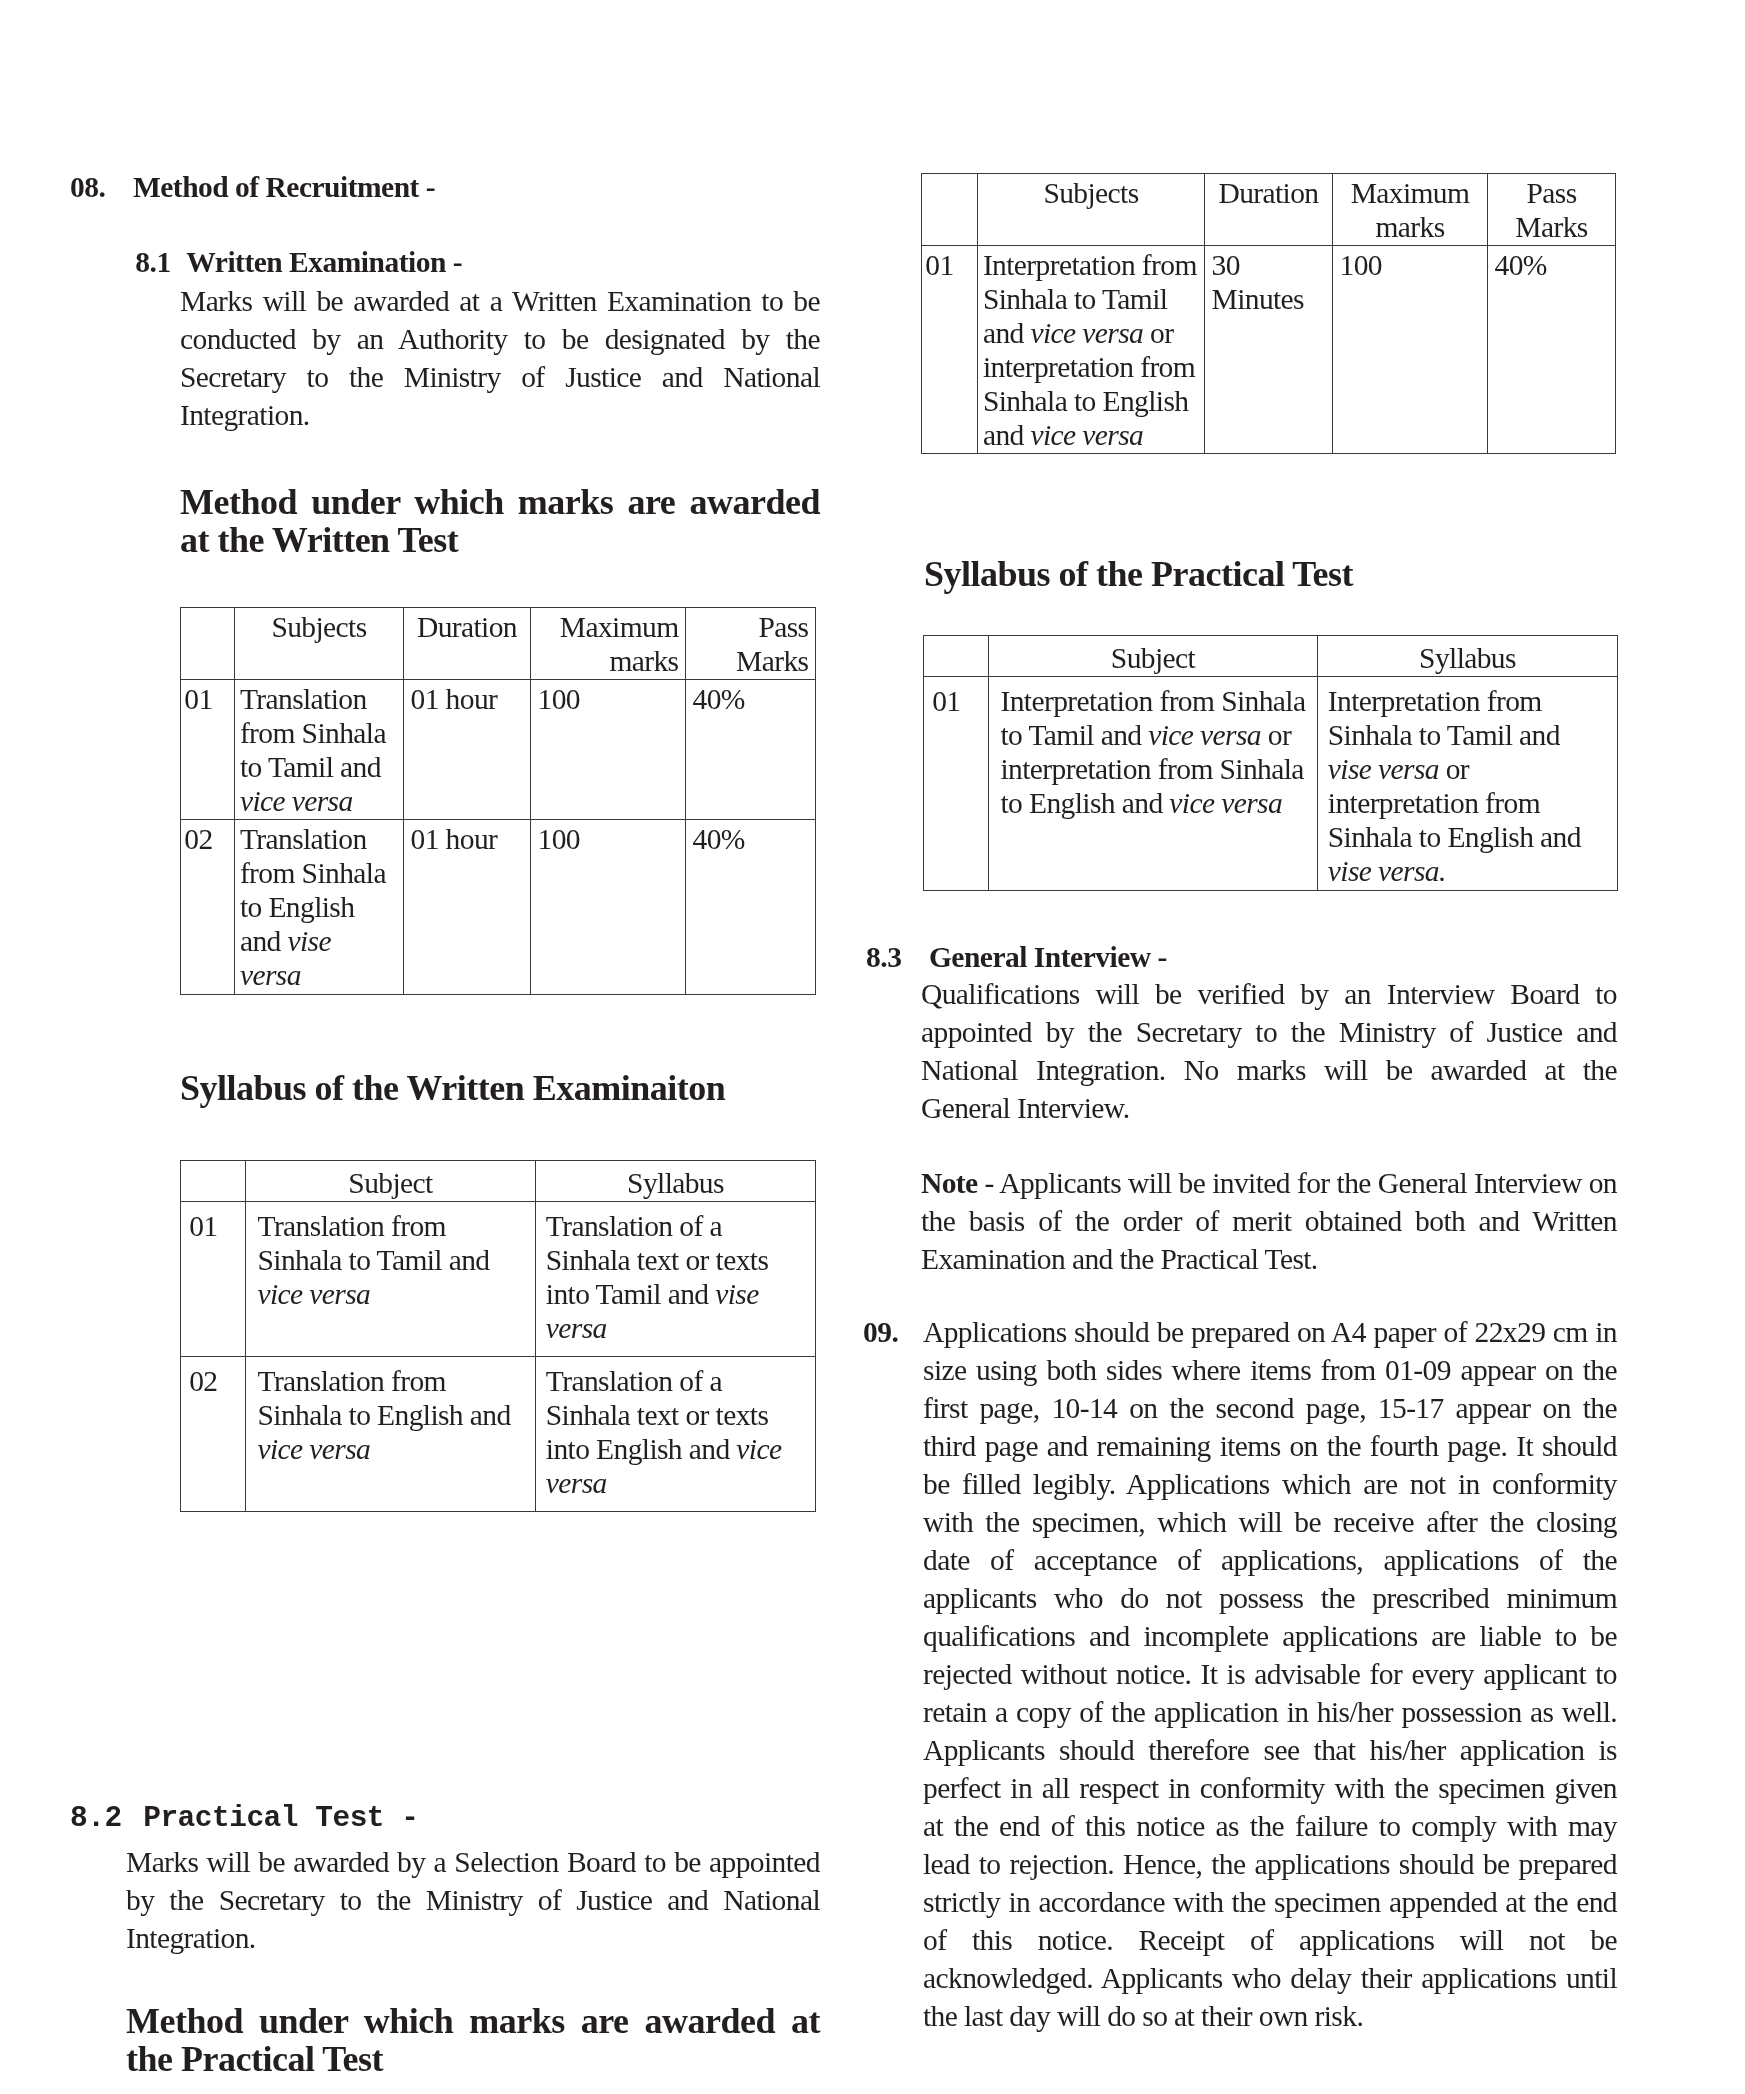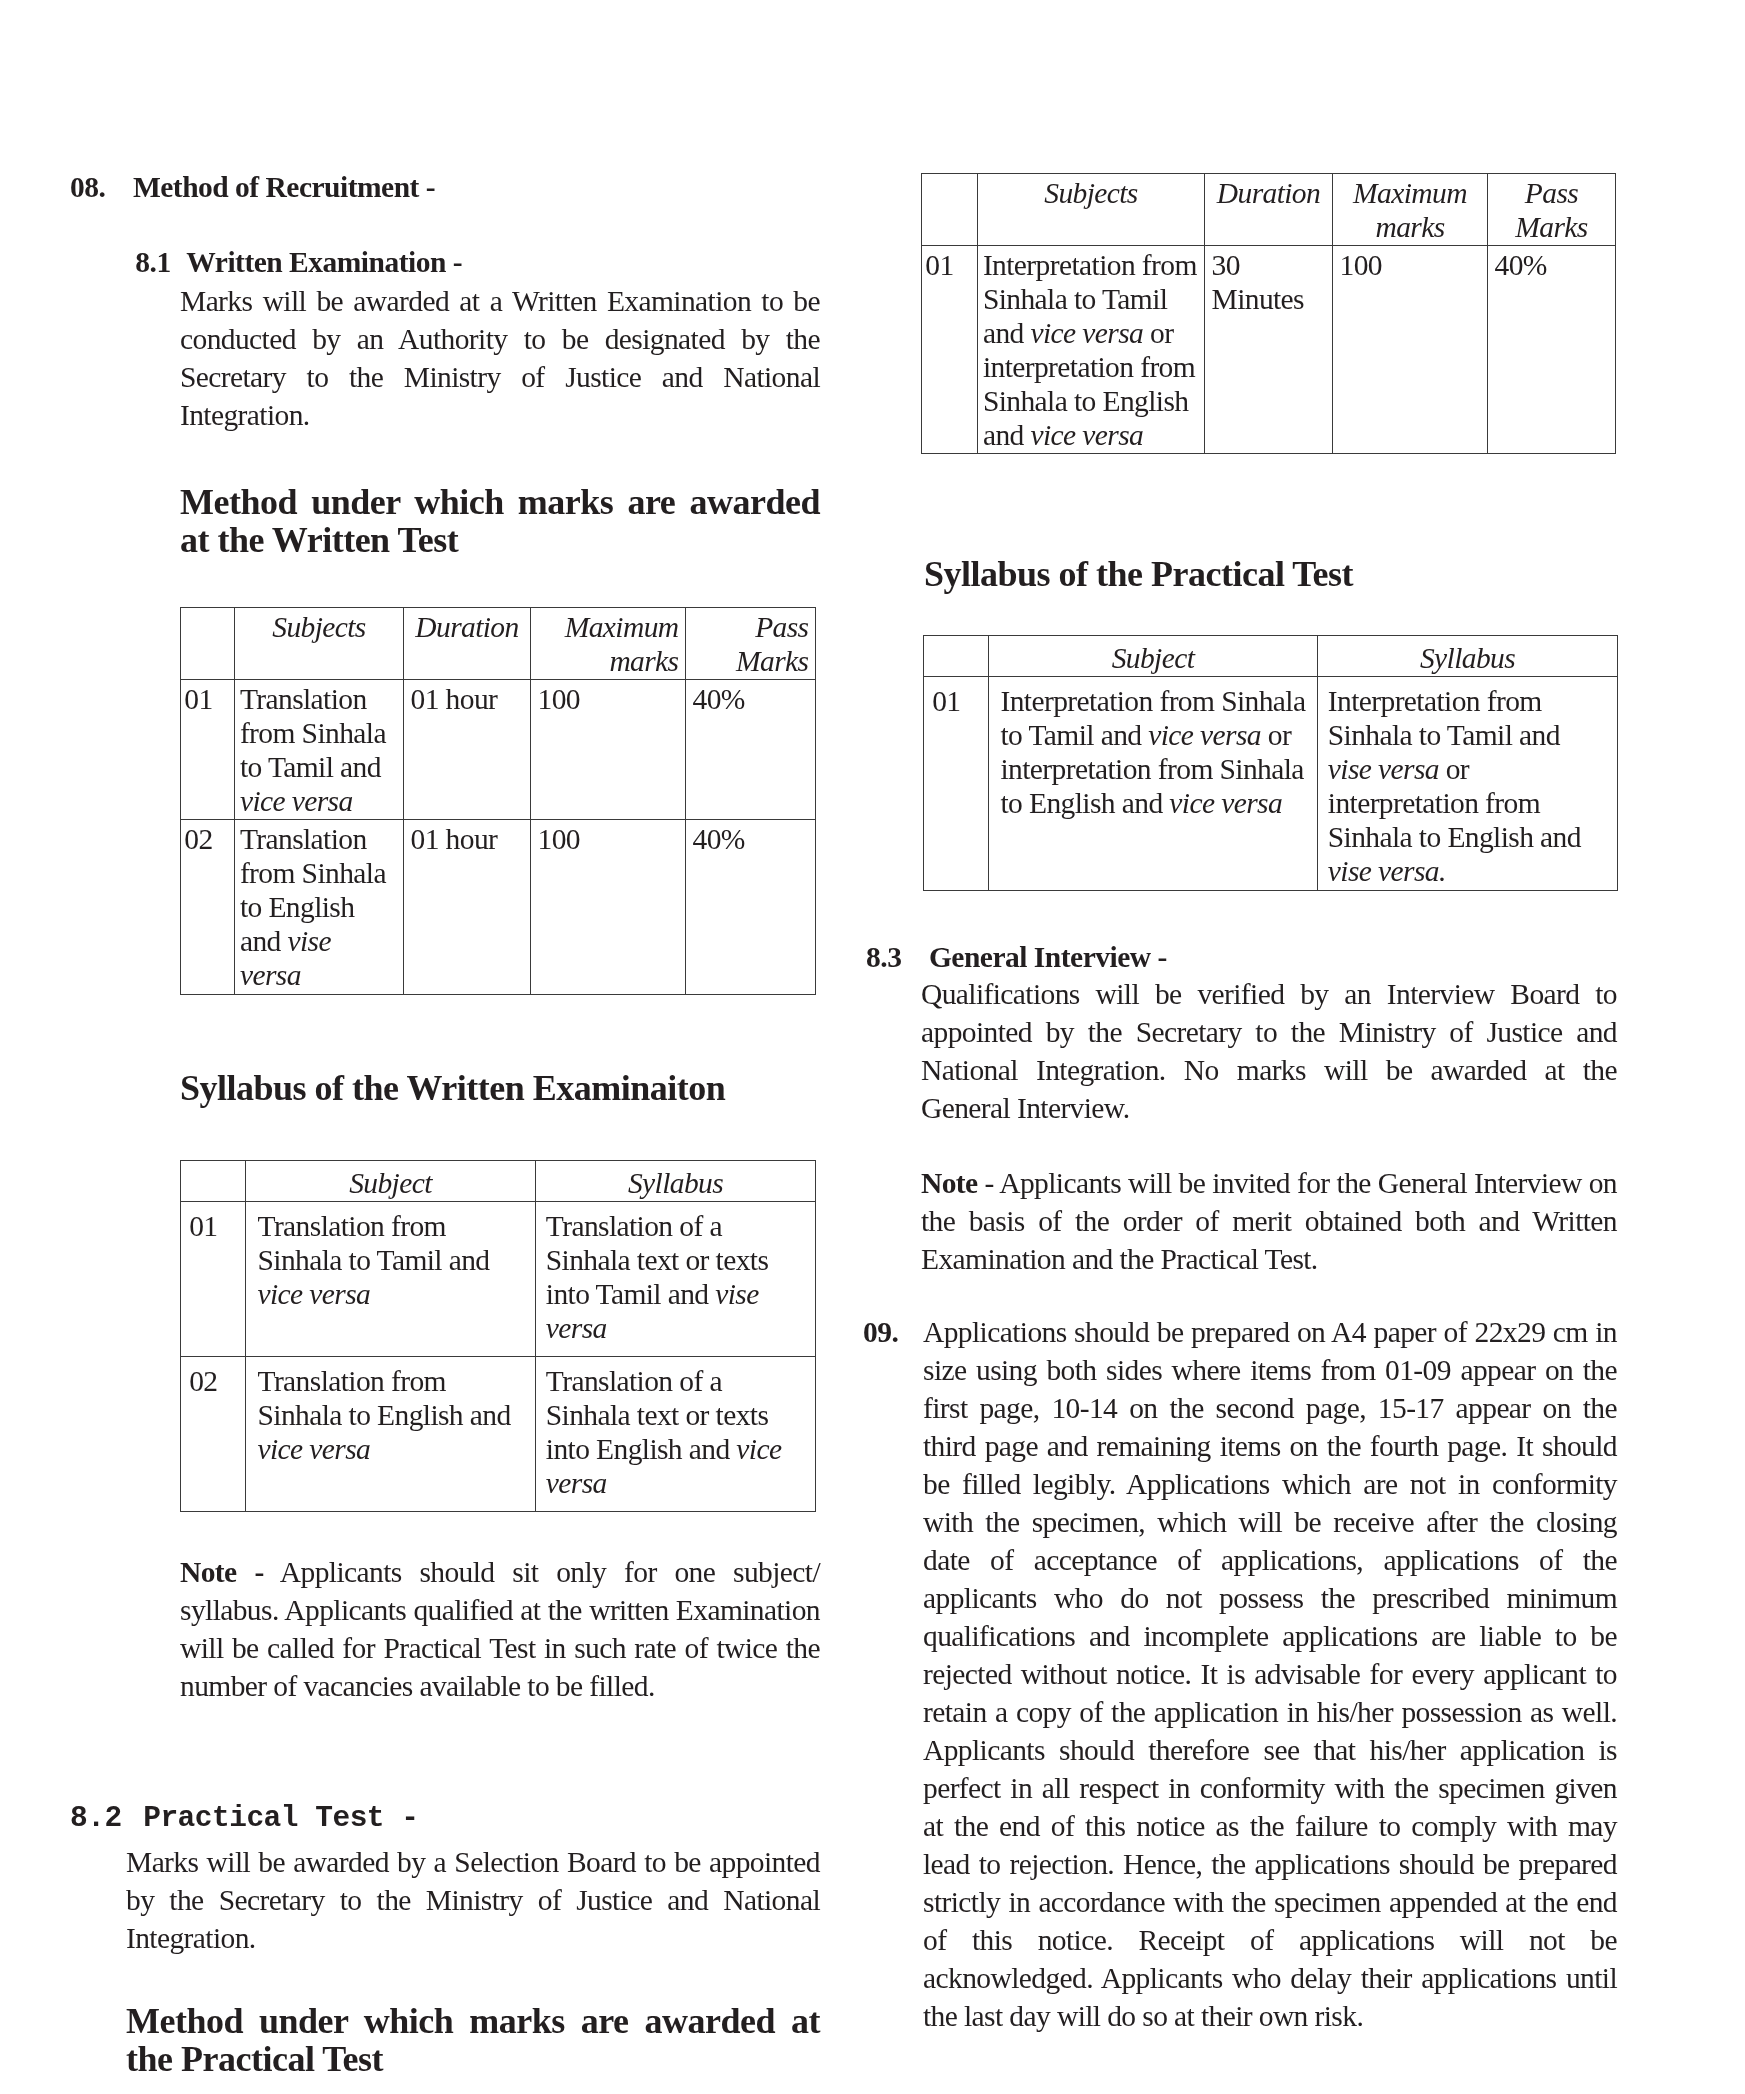--- a/index.html
+++ b/index.html
@@ -20,21 +20,21 @@
   .bold-para { font-weight: bold; font-size: 36px; line-height: 38px; text-align: justify; letter-spacing: -0.5px; }
 
   table.grid {
     position: absolute; border-collapse: collapse; table-layout: fixed;
     font-size: 29.5px; line-height: 34px; letter-spacing: -0.6px;
   }
   table.grid td, table.grid th {
     border: 1.6px solid #3a3a3a; vertical-align: top; padding: 1.6px 6.5px 1.6px 6.5px;
     font-weight: normal; text-align: left;
   }
-  table.grid th { font-style: italic; text-align: center; }
+  table.grid th { text-align: center; }
   table.grid th.right { text-align: right; }
   .it { font-style: italic; }
 </style>
 </head>
 <body>
 
 <div class="page">
 
   <div class="abs h-main" style="left:70px; top:169px;">
     <span class="num" style="width:56px;">08.</span>
@@ -103,24 +103,20 @@
       <td style="padding:6.5px 9.8px 11.5px;"><span>Translation of a Sinhala text or texts into Tamil and</span> <span class="it">vise versa</span></td>
     </tr>
     <tr>
       <td style="padding:6.5px 8.2px 11.5px;">02</td>
       <td style="padding:6.5px 11.5px 11.5px;"><span>Translation from Sinhala to English and</span> <span class="it">vice versa</span></td>
       <td style="padding:6.5px 9.8px 11.5px;"><span>Translation of a Sinhala text or texts into English and</span> <span class="it">vice versa</span></td>
     </tr>
   </tbody>
     </table>
 
-  <div class="abs para" style="left:180px; top:1553px; width:640px;">
-    <span class="bold">Note -</span>
-    <span>Applicants should sit only for one subject/ syllabus. Applicants qualified at the written Examination will be called for Practical Test in such rate of twice the number of vacancies available to be filled.</span>
-  </div>
 
   <div class="abs h-main" style="left:70px; top:1800px;font-family:Liberation Mono, monospace;">
     <span class="num" style="width:56px;">8.2</span>
     <span>Practical Test -</span>
   </div>
 
   <div class="abs para" style="left:126px; top:1843px; width:694px;">Marks will be awarded by a Selection Board to be appointed by the Secretary to the Ministry of Justice and National Integration.</div>
 
   <div class="abs bold-para" style="left:126px; top:2002px; width:694px;">Method under which marks are awarded at the Practical Test</div>
 

